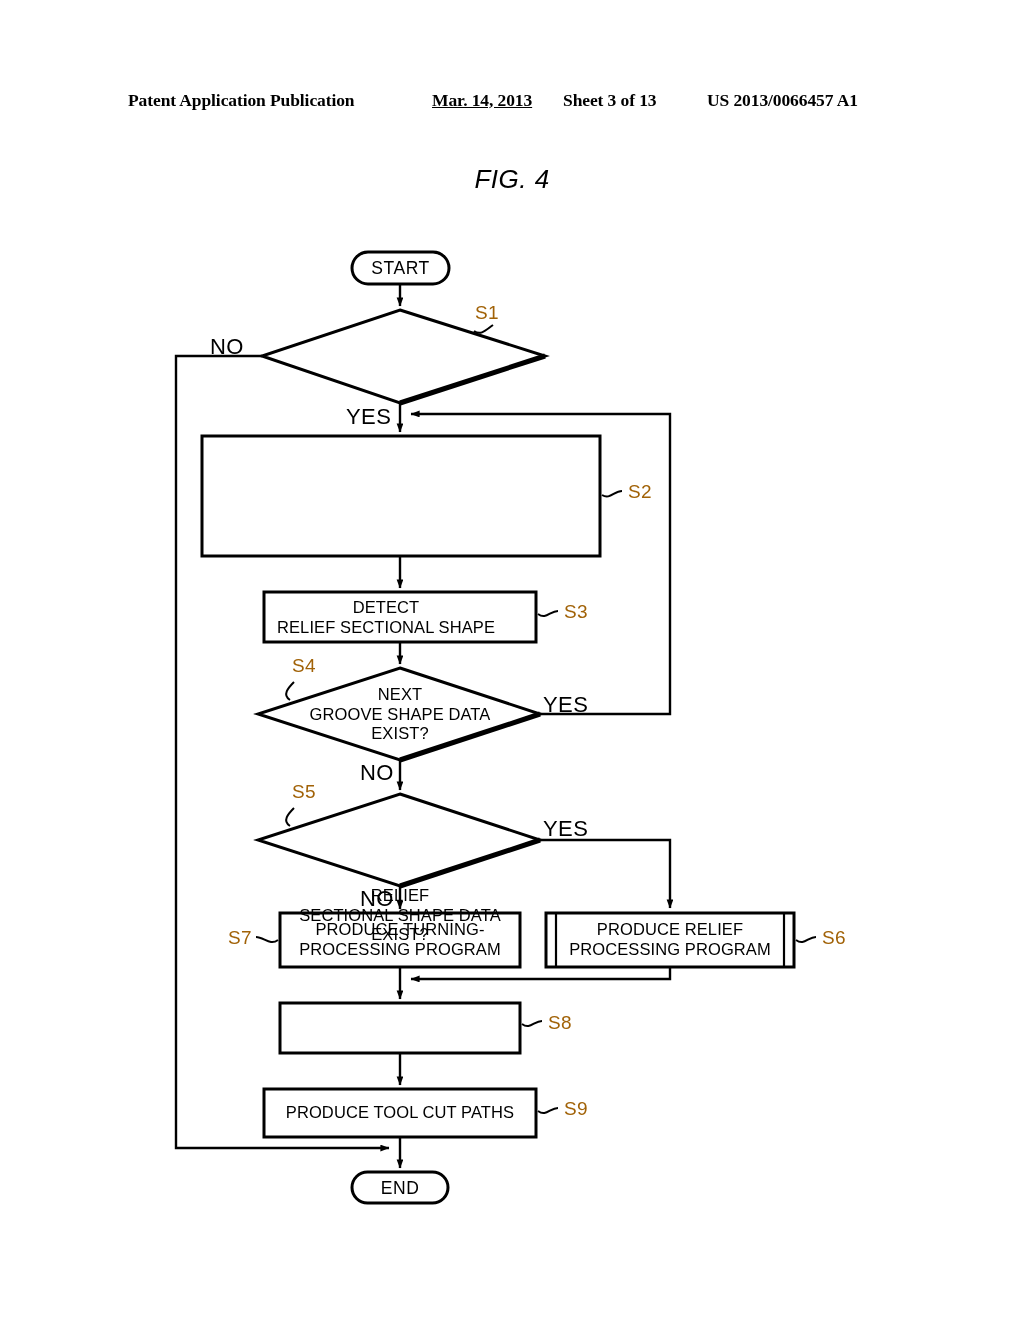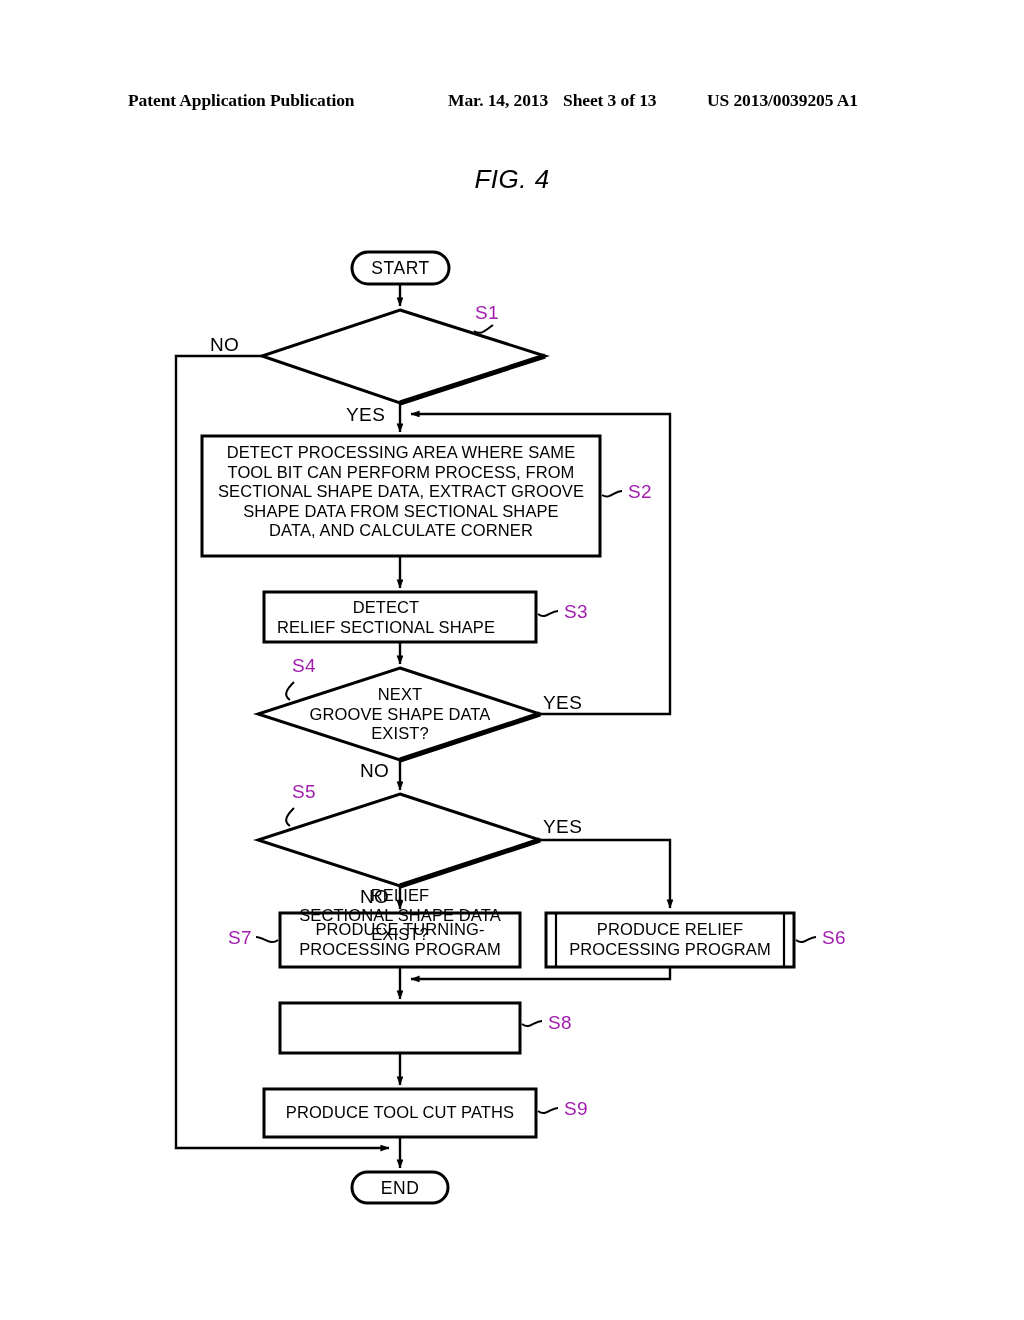--- a/index.html
+++ b/index.html
@@ -24,21 +24,21 @@
     height: 28px;
     display: flex;
     align-items: center;
     font-family: "Liberation Serif", serif;
     font-weight: bold;
     font-size: 17.5px;
     letter-spacing: -0.1px;
     white-space: nowrap;
   }
   #hdr-pub   { position: absolute; left: 128px; }
-  #hdr-date  { position: absolute; left: 448px; }
+  #hdr-date  { position: absolute; left: 432px; text-decoration: underline; }
   #hdr-sheet { position: absolute; left: 563px; }
   #hdr-num   { position: absolute; left: 707px; }
 
   
   #fig-title {
     position: absolute;
     left: 0;
     top: 164px;
     width: 1024px;
     text-align: center;
@@ -73,38 +73,38 @@
   .term-label {
     font-size: 17.5px;
     line-height: 19px;
     letter-spacing: 0.6px;
   }
   .step-tag {
     position: absolute;
     font-family: "Liberation Sans", sans-serif;
     font-size: 19px;
     letter-spacing: 0.3px;
-    color: #a21caf;
+    color: #a16207;
   }
   .branch-label {
     position: absolute;
     font-family: "Liberation Sans", sans-serif;
-    font-size: 19px;
+    font-size: 22px;
     letter-spacing: 0.4px;
     color: #000;
   }
 </style>
 </head>
 <body>
 
 <div id="page-header">
   <span id="hdr-pub">Patent Application Publication</span>
   <span id="hdr-date">Mar. 14, 2013</span>
   <span id="hdr-sheet">Sheet 3 of 13</span>
-  <span id="hdr-num">US 2013/0039205 A1</span>
+  <span id="hdr-num">US 2013/0066457 A1</span>
 </div>
 
 <div id="fig-title">FIG. 4</div>
 
 <div id="flow">
 
 <svg width="1024" height="1320" viewBox="0 0 1024 1320">
   <defs>
     <marker id="ah" markerWidth="10" markerHeight="10" refX="8.6" refY="3.4" orient="auto" markerUnits="userSpaceOnUse">
       <path d="M0,0 L9,3.4 L0,6.8 Z" fill="#000"></path>
@@ -175,25 +175,20 @@
 
     <line x1="400" y1="1137" x2="400" y2="1168" marker-end="url(#ah)"></line>
 
     <rect x="352" y="1172" width="96" height="31" rx="15.5" ry="15.5" fill="#fff" stroke="#000" stroke-width="3"></rect>
   </g>
 </svg>
 
   <div class="node-label term-label" style="left:352px; top:259px; width:97px;">START</div>
 
 
-  <div class="node-label" style="left:206px; top:443px; width:390px;">DETECT PROCESSING AREA WHERE SAME
-TOOL BIT CAN PERFORM PROCESS, FROM
-SECTIONAL SHAPE DATA, EXTRACT GROOVE
-SHAPE DATA FROM SECTIONAL SHAPE
-DATA, AND CALCULATE CORNER</div>
 
   <div class="node-label" style="left:266px; top:598px; width:240px;">DETECT
 RELIEF SECTIONAL SHAPE</div>
 
   <div class="node-label" style="left:275px; top:685px; width:250px;">NEXT
 GROOVE SHAPE DATA
 EXIST?</div>
 
   <div class="node-label" style="left:268px; top:854px; width:264px;margin-top:32px;">RELIEF
 SECTIONAL SHAPE DATA

